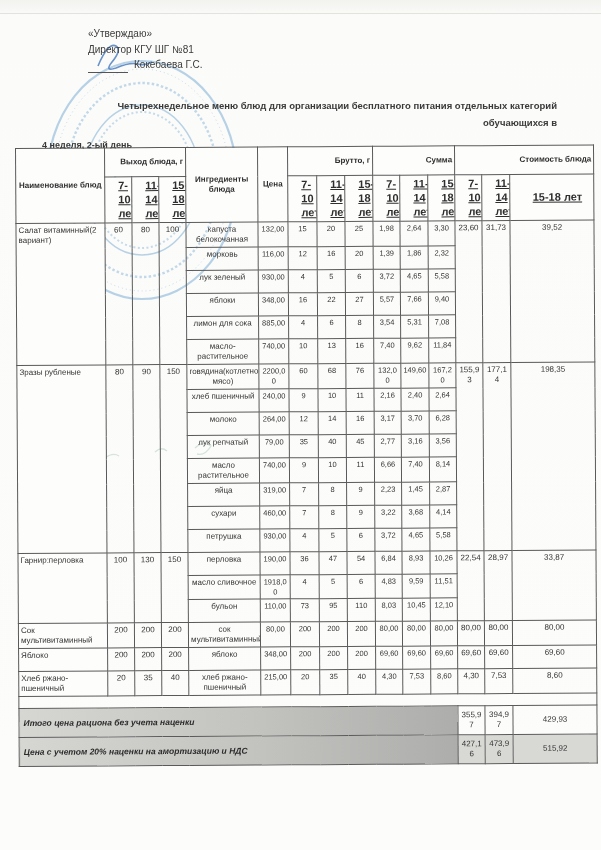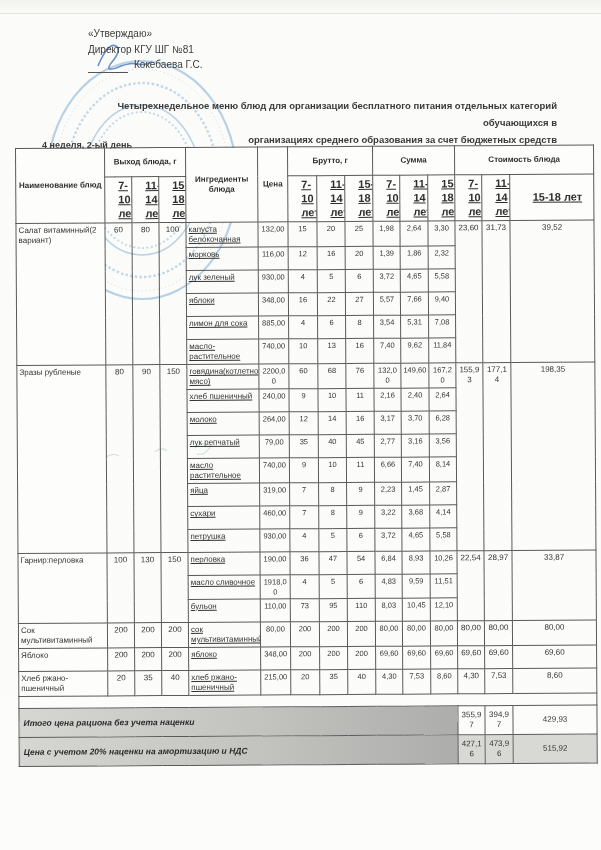--- a/index.html
+++ b/index.html
@@ -47,23 +47,23 @@
     font-size:7.5px;line-height:1.25;color:#333;
     padding:2px 2px;vertical-align:top;
     overflow:hidden;
   }
   thead th{
     font-weight:bold;font-size:8px;color:#2e2e2e;
     text-align:center;vertical-align:middle;background:#fdfdfc;
   }
   thead tr.h1 th{height:24px;}
   thead tr.h2 th{height:30px;vertical-align:top;text-align:left;padding-left:13px;font-size:11px;text-decoration:underline;}
-  thead th.grp{text-align:center;margin-top:44px;}
+  thead th.grp{text-align:right;margin-top:44px;}
   td.dish{font-size:8px;text-align:left;background:#fdfdfc;}
-  td.ing{font-size:8px;text-align:left;text-decoration:underline;}
+  td.ing{font-size:8px;text-align:center;}
   td.num{text-align:center;word-break:break-all;}
   td.out{font-size:8px;}
   td.cost{font-size:8px;}
   tbody td{height:18px;}
   tr.spacer td{height:7px;border-left:1px solid #5a5a5a;border-right:1px solid #5a5a5a;}
   tr.total td{height:24px;vertical-align:middle;}
   tr.total td.lbl{
     font-style:italic;font-weight:bold;font-size:8.5px;color:#2c2c2c;
     background:linear-gradient(90deg,#d6d6d3 0%,#c2c2bf 55%,#adadab 100%);
     text-align:left;padding-left:4px;
@@ -96,21 +96,20 @@
     <div>«Утверждаю»</div>
     <div>Директор КГУ ШГ №81</div>
     <div class="sig-row">
       <span class="sig-line"></span>
       <span>Кокебаева Г.С.</span>
     </div>
   </div>
 
   <div class="doc-title">
     <div>Четырехнедельное меню блюд для организации бесплатного питания отдельных категорий обучающихся в</div>
-    <div>организациях среднего образования за счет бюджетных средств</div>
   </div>
 
   <div class="doc-subtitle">4 неделя, 2-ый день</div>
 
   <svg class="smudge" style="left:100px;top:438px;" width="120" height="30" viewBox="0 0 120 30">
     <path d="M5,20 q8,-6 14,-2 M55,14 q6,-6 12,-1 M95,10 q8,-8 16,-2 q-6,10 -14,8" fill="none" stroke="#8fb8a8" stroke-width="1.4"></path>
   </svg>
 
   <div class="table-wrap">
     <table>

